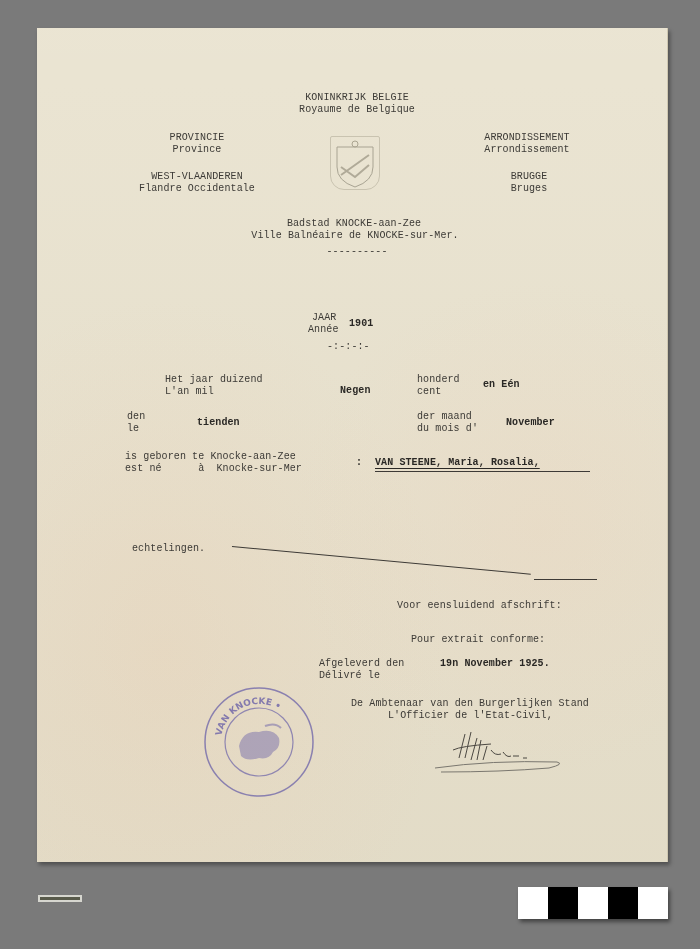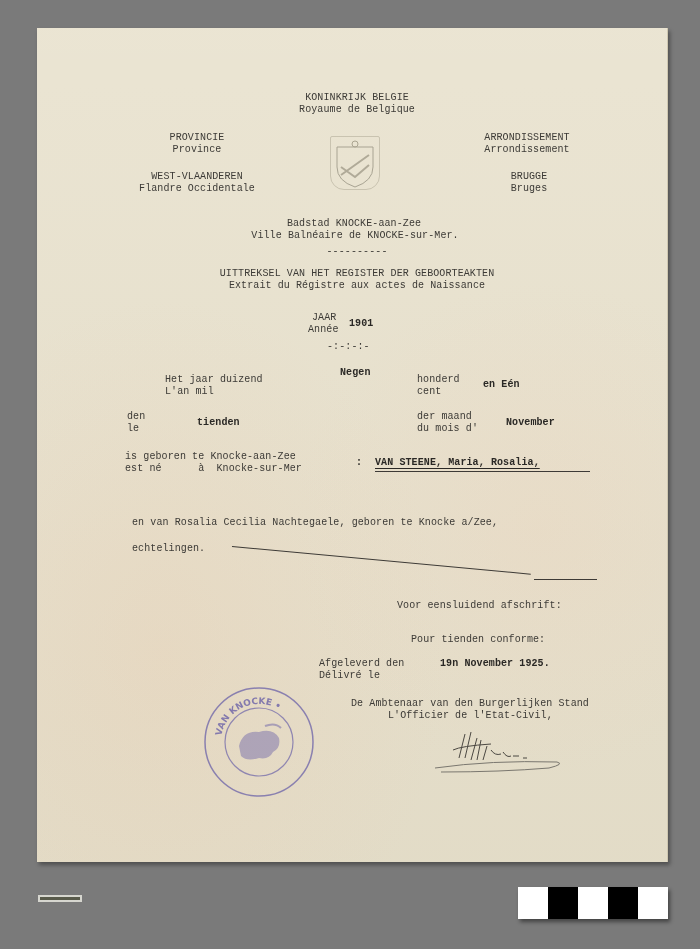--- a/index.html
+++ b/index.html
@@ -72,55 +72,52 @@
 
   <div class="t c" style="left:490px; top:104px;">ARRONDISSEMENT</div>
   <div class="t c" style="left:490px; top:116px;">Arrondissement</div>
   <div class="t c" style="left:492px; top:143px;">BRUGGE</div>
   <div class="t c" style="left:492px; top:155px;">Bruges</div>
 
   <div class="t c" style="left:317px; top:190px;">Badstad KNOCKE-aan-Zee</div>
   <div class="t c" style="left:318px; top:202px;">Ville Balnéaire de KNOCKE-sur-Mer.</div>
   <div class="t c" style="left:320px; top:218px;">----------</div>
 
-  <div class="t c" style="left:320px; top:240px;">UITTREKSEL VAN HET REGISTER DER GEBOORTEAKTEN</div>
-  <div class="t c" style="left:320px; top:252px;">Extrait du Régistre aux actes de Naissance</div>
 
   <div class="t" style="left:275px; top:284px;">JAAR</div>
   <div class="t" style="left:271px; top:296px;">Année</div>
   <div class="t b" style="left:312px; top:290px;">1901</div>
   <div class="t" style="left:290px; top:313px;">-:-:-:-</div>
 
   <div class="t" style="left:128px; top:346px;">Het jaar duizend</div>
   <div class="t" style="left:128px; top:358px;">L'an mil</div>
-  <div class="t b" style="left:280px; top:339px;padding-left:23px;">Negen</div>
+  <div class="t b" style="left:280px; top:357px;padding-left:23px;">Negen</div>
   <div class="t" style="left:380px; top:346px;">honderd</div>
   <div class="t" style="left:380px; top:358px;">cent</div>
   <div class="t b" style="left:446px; top:351px;">en Eén</div>
 
   <div class="t" style="left:90px; top:383px;">den</div>
   <div class="t" style="left:90px; top:395px;text-align:center;">le</div>
   <div class="t b" style="left:160px; top:389px;">tienden</div>
   <div class="t" style="left:380px; top:383px;">der maand</div>
   <div class="t" style="left:380px; top:395px;text-align:right;">du mois d'</div>
   <div class="t b" style="left:469px; top:389px;">November</div>
 
   <div class="t" style="left:88px; top:423px;">is geboren te Knocke-aan-Zee</div>
   <div class="t" style="left:88px; top:435px;">est né      à  Knocke-sur-Mer</div>
   <div class="t b" style="left:319px; top:429px;">:</div>
   <div class="t" style="left:338px; top:429px;"><span class="b u">VAN STEENE, Maria, Rosalia,</span></div>
   <div class="line" style="left:338px; top:443px; width:215px;"></div>
 
-  <div class="t" style="left:95px; top:489px;">en van Rosalia Cecilia Nachtegaele, geboren te Knocke a/Zee,</div>
   <div class="t" style="left:95px; top:515px;">echtelingen.</div>
   <div class="line" style="left:195px; top:518px; width:300px; transform: rotate(5.3deg);"></div>
   <div class="line" style="left:497px; top:551px; width:63px;"></div>
 
   <div class="t" style="left:360px; top:572px;">Voor eensluidend afschrift:</div>
-  <div class="t" style="left:374px; top:606px;">Pour tienden conforme:</div>
+  <div class="t" style="left:374px; top:606px;">Pour extrait conforme:</div>
 
   <div class="t" style="left:282px; top:630px;">Afgeleverd den</div>
   <div class="t" style="left:282px; top:642px;">Délivré le</div>
   <div class="t b" style="left:403px; top:630px;">19n November 1925.</div>
 
   <div class="t" style="left:314px; top:670px;">De Ambtenaar van den Burgerlijken Stand</div>
   <div class="t" style="left:351px; top:682px;">L'Officier de l'Etat-Civil,</div>
 
   <svg class="sig" viewBox="0 0 140 52">
     <path d="M34 6 L28 30 M40 4 L34 30 M46 10 L40 32 M22 22 Q30 18 60 16 M50 12 L46 32 M56 18 L52 32 M60 22 Q64 28 70 26 M72 24 Q76 30 80 28 M82 28 L88 28 M92 30 L96 30" stroke="#4b4842" stroke-width="1" fill="none"></path>

